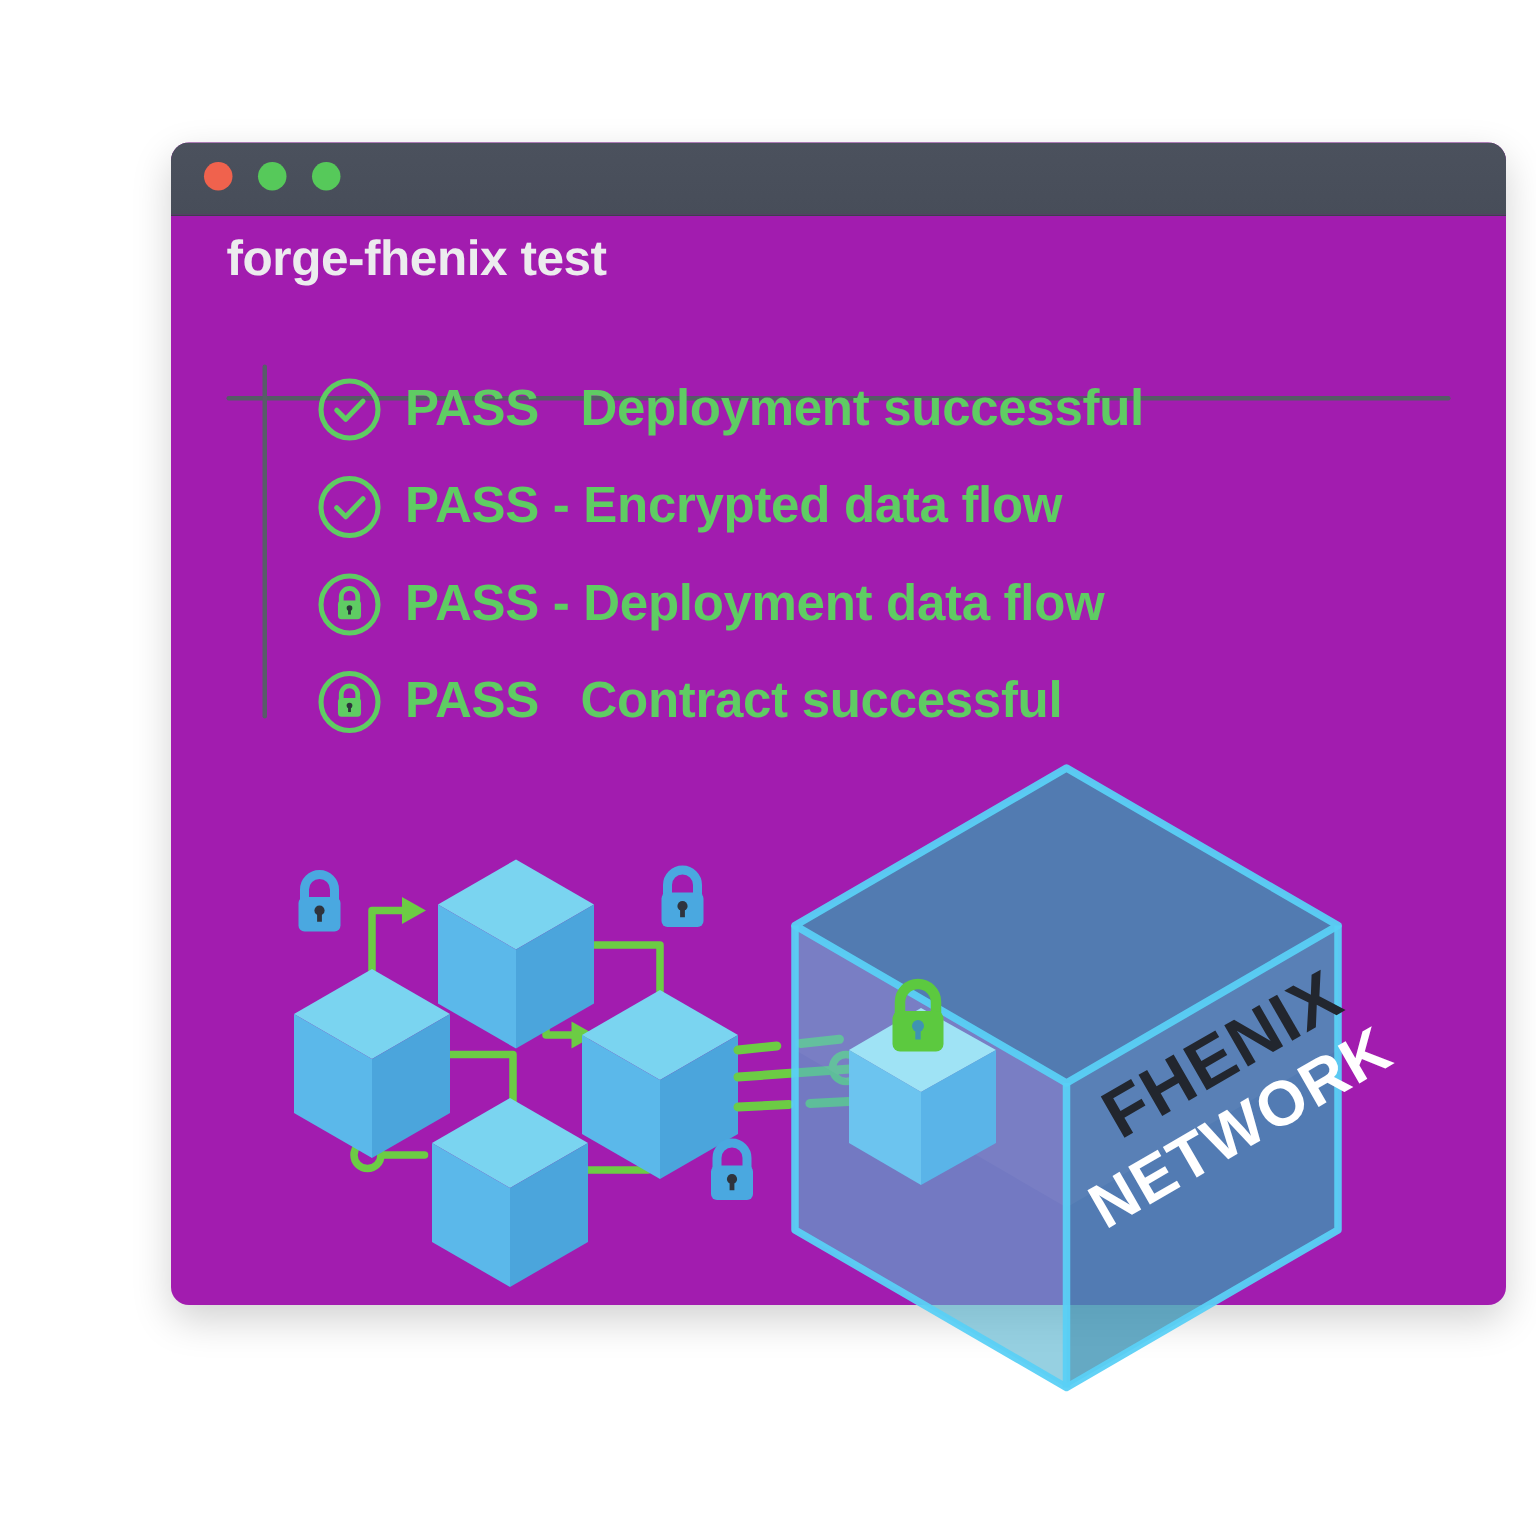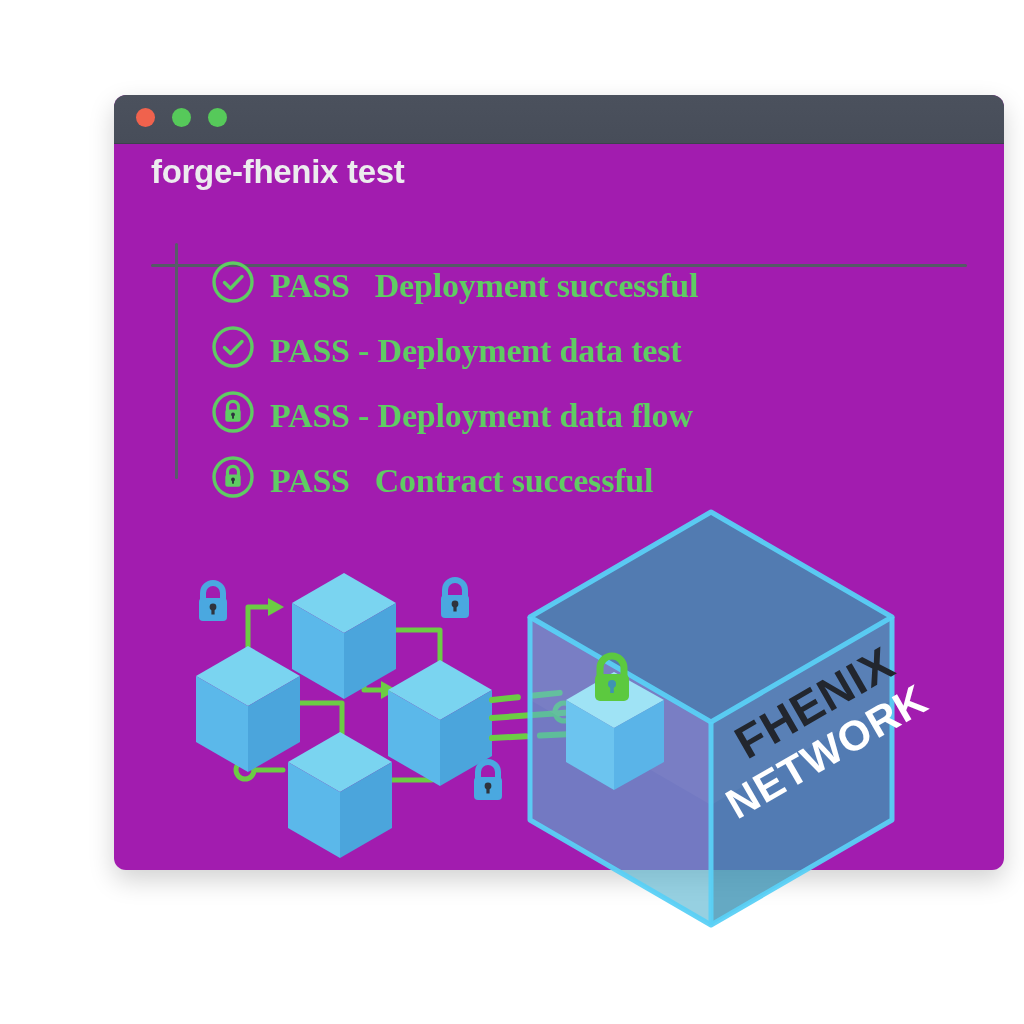--- a/index.html
+++ b/index.html
@@ -96,23 +96,22 @@
     top: 3px;
     width: 3px;
     height: 236px;
     background: #575d68;
     border-radius: 2px;
   }
   .row {
     position: relative;
     height: 65px;
     display: flex;
-    align-items: flex-end;
+    align-items: center;
     padding-left: 59px;
-    font-family: Liberation Serif, serif;
   }
   .row .icon {
     width: 46px;
     height: 46px;
     flex: 0 0 46px;
     position: relative;
   }
   .row .icon svg { display: block; width: 46px; height: 46px; }
 
   .row .label {
@@ -183,21 +182,21 @@
         <span class="label">PASS   Deployment successful</span>
       </div>
 
       <div class="row">
         <span class="icon">
           <svg viewBox="0 0 46 46">
             <circle cx="23" cy="23" r="19" fill="none" stroke="#5fcc63" stroke-width="3.4"></circle>
             <path d="M14.5 23.5 L20.5 29.5 L32 17.5" fill="none" stroke="#5fcc63" stroke-width="3.4" stroke-linecap="round" stroke-linejoin="round"></path>
           </svg>
         </span>
-        <span class="label">PASS - Deployment data test</span>
+        <span class="label">PASS - Encrypted data flow</span>
       </div>
 
       <div class="row">
         <span class="icon">
           <svg viewBox="0 0 46 46">
             <circle cx="23" cy="23" r="19" fill="none" stroke="#5fcc63" stroke-width="3.4"></circle>
             <path d="M17.5 21 v-3.2 a5.5 5.5 0 0 1 11 0 V21" fill="none" stroke="#5fcc63" stroke-width="3.2" stroke-linecap="round"></path>
             <rect x="15.3" y="20.4" width="15.4" height="12.4" rx="2.4" fill="#5fcc63"></rect>
             <circle cx="23" cy="25.4" r="1.9" fill="#2f343d"></circle>
             <rect x="22.05" y="25.4" width="1.9" height="4.3" fill="#2f343d"></rect>

